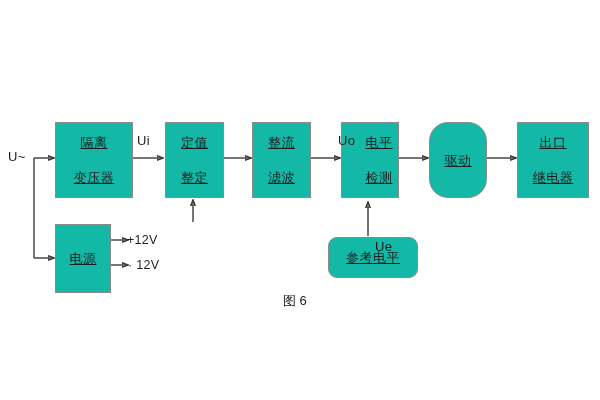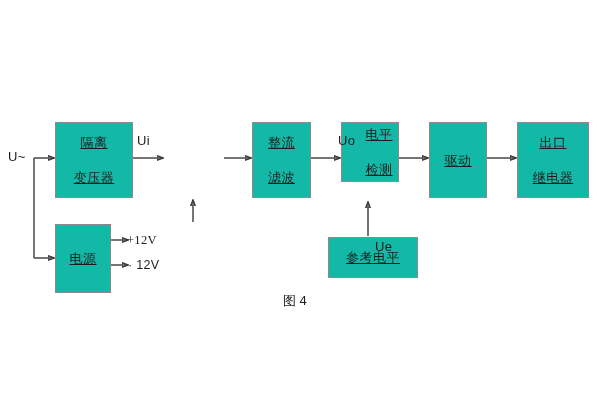--- a/index.html
+++ b/index.html
@@ -99,56 +99,60 @@
 
     <line x1="107" y1="240" x2="128" y2="240" marker-end="url(#arrow)"></line>
     <line x1="107" y1="265" x2="128" y2="265" marker-end="url(#arrow)"></line>
   </svg>
 
   <div class="block" style="left:55px; top:122px; width:78px; height:76px;">
     <span class="ln">隔离</span>
     <span class="ln">变压器</span>
   </div>
 
+  <div class="block" style="left:165px; top:122px; width:59px; height:76px;">
+    <span class="ln">定值</span>
+    <span class="ln">整定</span>
+  </div>
 
   <div class="block" style="left:252px; top:122px; width:59px; height:76px;">
     <span class="ln">整流</span>
     <span class="ln">滤波</span>
   </div>
 
-  <div class="block" style="left:341px; top:122px; width:58px; height:60px;padding-left:18px;">
+  <div class="block" style="left:341px; top:122px; width:58px; height:76px;padding-left:18px;">
     <span class="ln">电平</span>
     <span class="ln">检测</span>
   </div>
 
-  <div class="block" style="left:429px; top:122px; width:58px; height:76px;">
+  <div class="block" style="left:429px; top:122px; width:58px; height:76px;border-radius:19px;">
     <span class="ln">驱动</span>
   </div>
 
   <div class="block" style="left:517px; top:122px; width:72px; height:76px;">
     <span class="ln">出口</span>
     <span class="ln">继电器</span>
   </div>
 
   <div class="block" style="left:55px; top:224px; width:56px; height:69px;">
     <span class="ln">电源</span>
   </div>
 
 
-  <div class="block" style="left:328px; top:237px; width:90px; height:41px;">
+  <div class="block" style="left:328px; top:237px; width:90px; height:41px;border-radius:9px;">
     <span class="ln">参考电平</span>
   </div>
 
   <div class="lbl" style="left:8px; top:149px;">U~</div>
 
   <div class="lbl" style="left:137px; top:133px;">Ui</div>
 
   <div class="lbl" style="left:314px; top:133px;margin-left:24px;">Uo</div>
 
   <div class="lbl" style="left:375px; top:209px;margin-top:30px;">Ue</div>
 
-  <div class="lbl lbl-sm" style="left:127px; top:233px;font-family:Liberation Serif, serif;">+12V</div>
+  <div class="lbl lbl-sm" style="left:127px; top:233px;">+12V</div>
 
   <div class="lbl lbl-sm" style="left:128px; top:258px;">· 12V</div>
 
-  <div class="caption" style="left:283px; top:292px;">图 4</div>
+  <div class="caption" style="left:283px; top:292px;">图 6</div>
 
 </div>
 
 </body></html>

